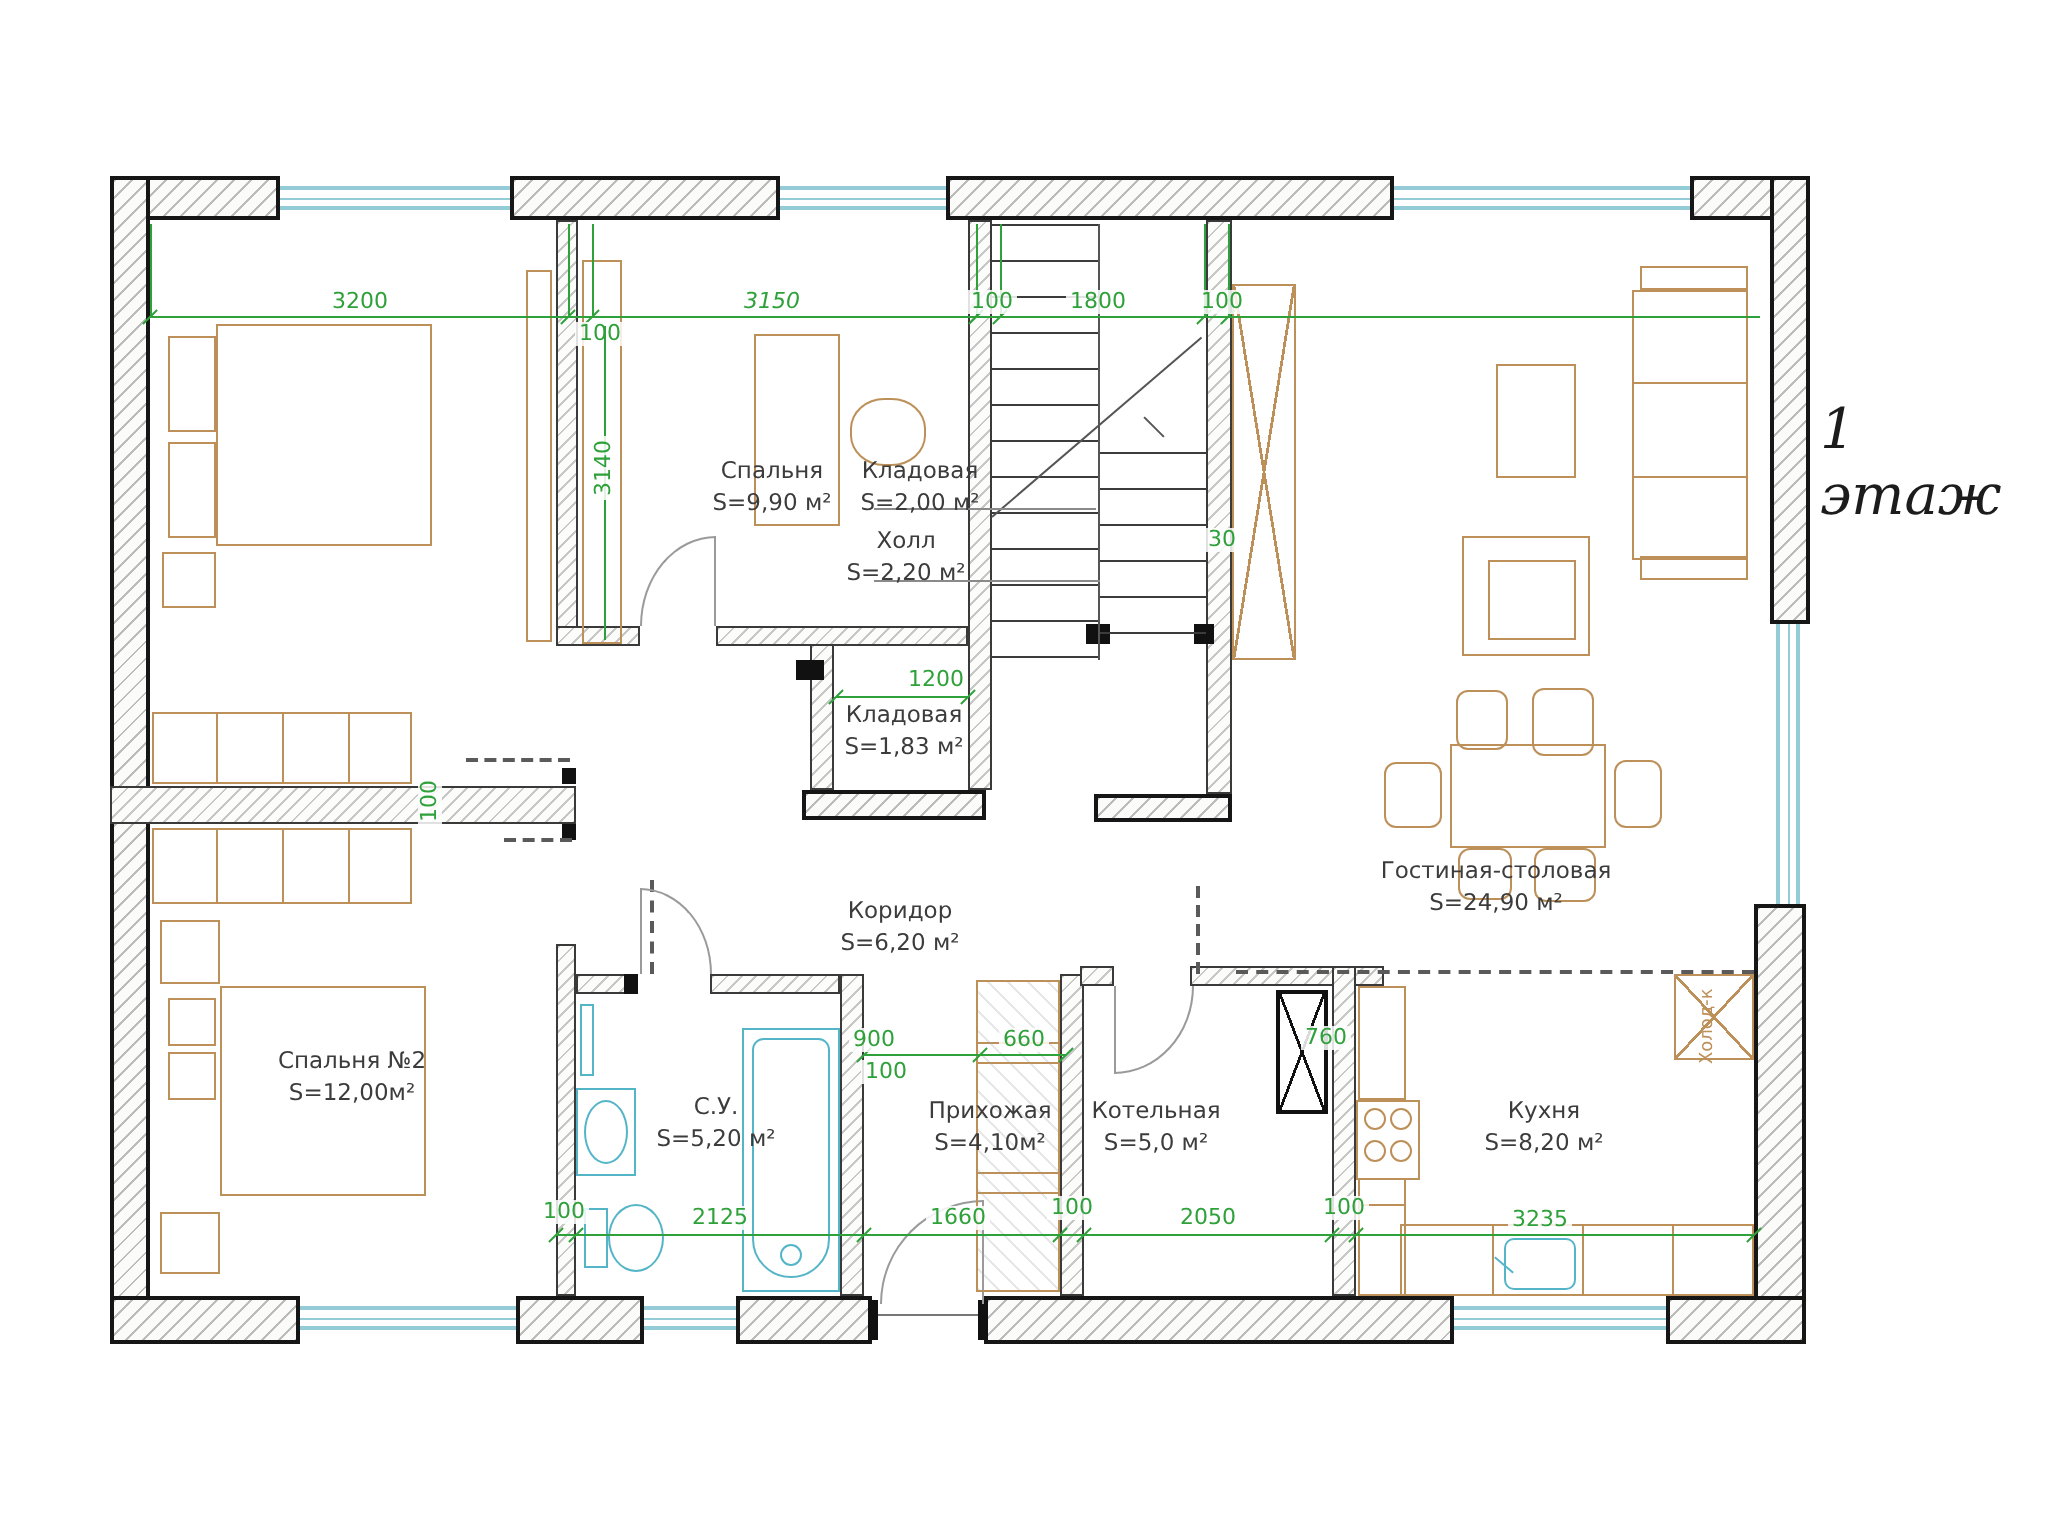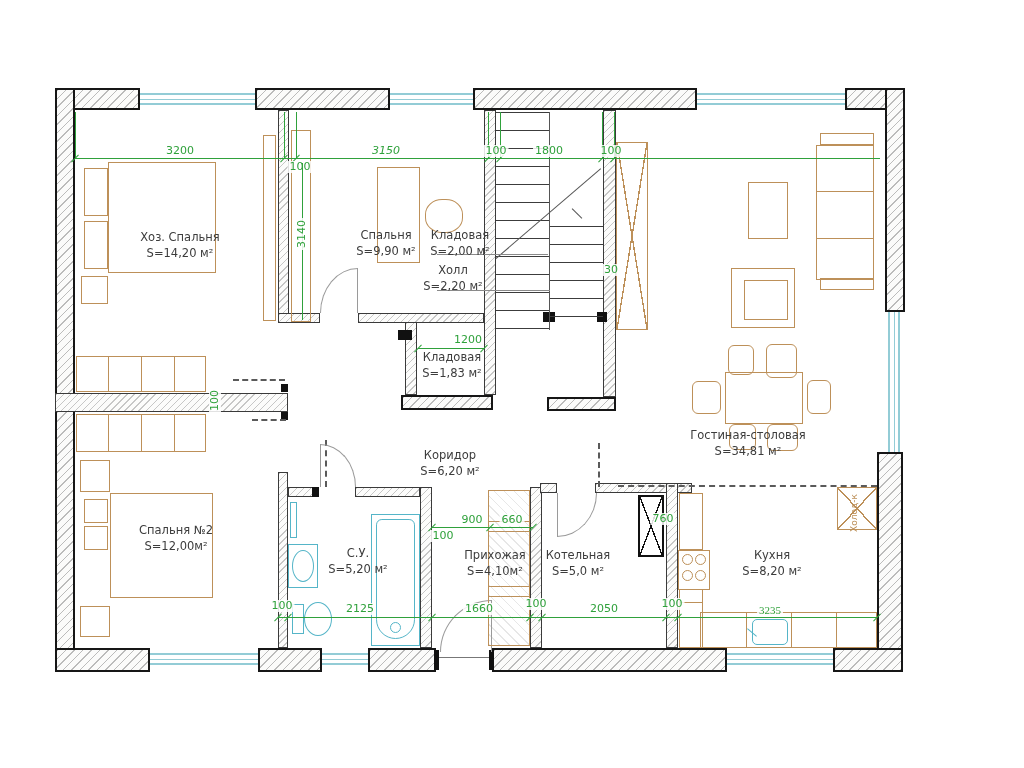--- a/index.html
+++ b/index.html
@@ -237,65 +237,61 @@
   <div class="tick" style="left:418px;top:348px;"></div>
   <div class="tick" style="left:484px;top:348px;"></div>
   <div class="dim" style="left:450px;top:334px;margin-left:18px;">1200</div>
 
   <div class="dim vert" style="left:209px;top:388px;">100</div>
 
   <div class="dl-h" style="left:432px;top:527px;width:101px;"></div>
   <div class="tick" style="left:432px;top:527px;"></div>
   <div class="tick" style="left:490px;top:527px;"></div>
   <div class="tick" style="left:533px;top:527px;"></div>
-  <div class="dim" style="left:472px;top:514px;">900</div>
+  <div class="dim" style="left:437px;top:514px;">900</div>
   <div class="dim" style="left:512px;top:514px;">660</div>
   <div class="dim" style="left:443px;top:530px;">100</div>
   <div class="dim" style="left:663px;top:513px;">760</div>
 
   <div class="dl-h" style="left:278px;top:617px;width:599px;"></div>
   <div class="tick" style="left:278px;top:617px;"></div>
   <div class="tick" style="left:288px;top:617px;"></div>
   <div class="tick" style="left:432px;top:617px;"></div>
   <div class="tick" style="left:530px;top:617px;"></div>
   <div class="tick" style="left:542px;top:617px;"></div>
   <div class="tick" style="left:666px;top:617px;"></div>
   <div class="tick" style="left:678px;top:617px;"></div>
   <div class="tick" style="left:877px;top:617px;"></div>
   <div class="dim" style="left:282px;top:600px;">100</div>
   <div class="dim" style="left:360px;top:603px;">2125</div>
   <div class="dim" style="left:479px;top:603px;">1660</div>
   <div class="dim" style="left:536px;top:598px;">100</div>
   <div class="dim" style="left:604px;top:603px;">2050</div>
   <div class="dim" style="left:672px;top:598px;">100</div>
-  <div class="dim" style="left:770px;top:604px;font-family:Liberation Serif, serif;">3235</div>
-
-  <div class="room" style="left:115px;top:230px;width:130px;">
-    <div>Хоз. Спальня</div>
-    <div>S=14,20 м²</div>
-  </div>
+  <div class="dim" style="left:770px;top:604px;">3235</div>
+
   <div class="room" style="left:338px;top:228px;width:96px;">
     <div>Спальня</div>
     <div>S=9,90 м²</div>
   </div>
   <div class="room" style="left:418px;top:228px;width:84px;">
     <div>Кладовая</div>
     <div>S=2,00 м²</div>
   </div>
   <div class="room" style="left:418px;top:263px;width:70px;">
     <div>Холл</div>
     <div>S=2,20 м²</div>
   </div>
   <div class="room" style="left:412px;top:350px;width:80px;">
     <div>Кладовая</div>
     <div>S=1,83 м²</div>
   </div>
   <div class="room" style="left:668px;top:428px;width:160px;">
     <div>Гостиная-столовая</div>
-    <div>S=34,81 м²</div>
+    <div>S=24,90 м²</div>
   </div>
   <div class="room" style="left:115px;top:523px;width:122px;">
     <div>Спальня №2</div>
     <div>S=12,00м²</div>
   </div>
   <div class="room" style="left:405px;top:448px;width:90px;">
     <div>Коридор</div>
     <div>S=6,20 м²</div>
   </div>
   <div class="room" style="left:326px;top:546px;width:64px;">
@@ -308,14 +304,15 @@
   </div>
   <div class="room" style="left:534px;top:548px;width:88px;">
     <div>Котельная</div>
     <div>S=5,0 м²</div>
   </div>
   <div class="room" style="left:722px;top:548px;width:100px;">
     <div>Кухня</div>
     <div>S=8,20 м²</div>
   </div>
 
+  <div class="floor-title" style="left:910px;top:198px;">1 этаж</div>
 
 </div>
 
 </body></html>

